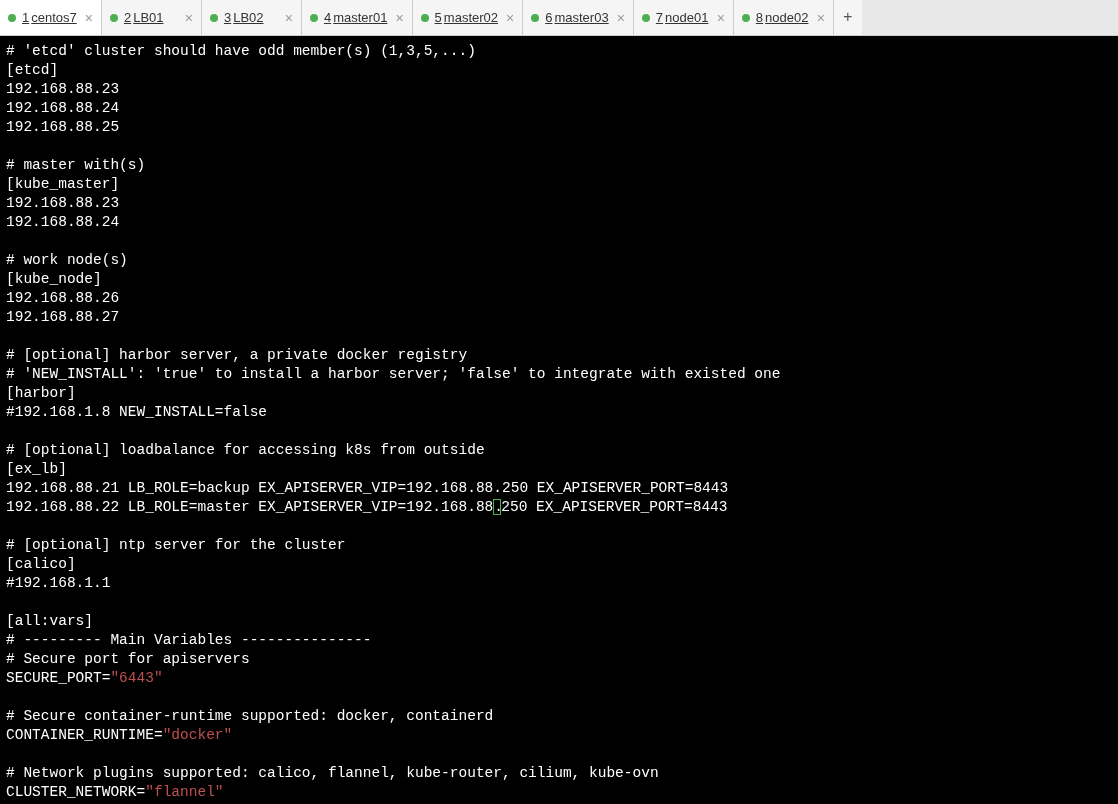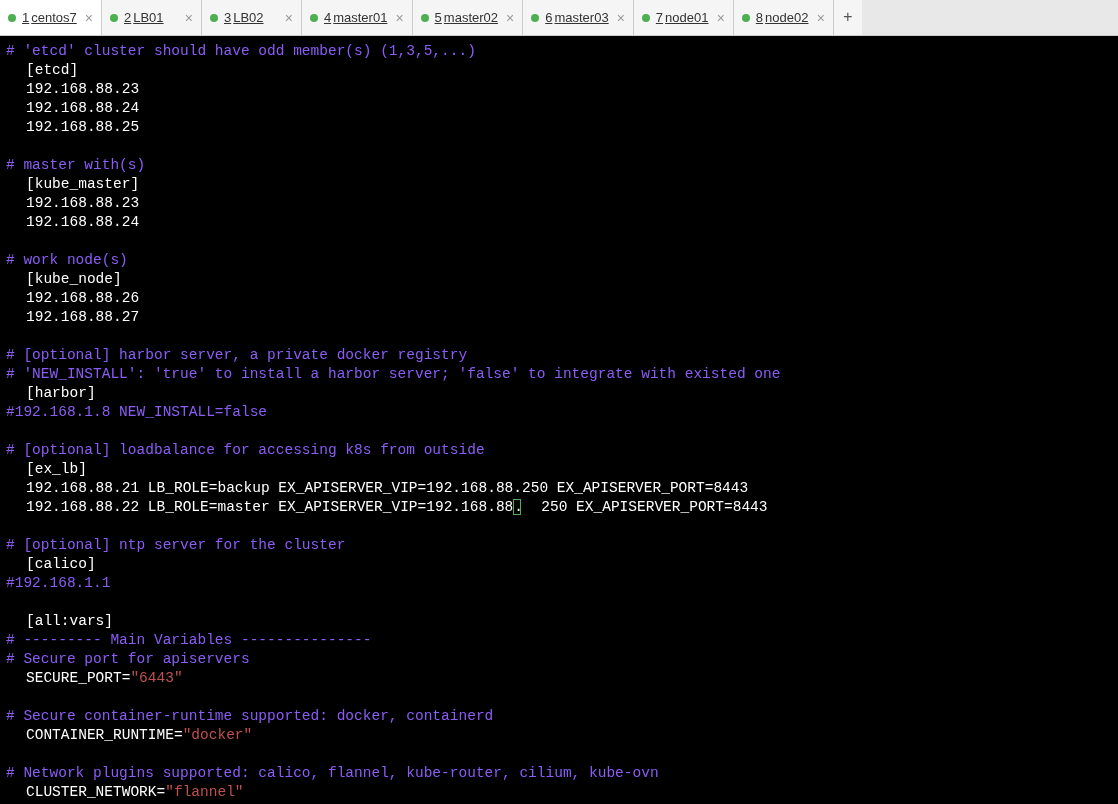--- a/index.html
+++ b/index.html
@@ -68,22 +68,22 @@
     background: #f5f5f5;
   }
   .terminal {
     padding: 6px 6px;
     line-height: 19px;
     white-space: pre;
     background: #000;
     font-family: "Consolas", "Monaco", "Courier New", monospace;
     font-size: 14.5px;
   }
-  .comment { color: #8b5cf6; }
-  .plain { color: #ffffff; margin-left: 20px; }
+  .comment { color: #ffffff; }
+  .plain { color: #ffffff; }
   .str { color: #c05050; }
   .cursor {
     display: inline-block;
     border: 1px solid #4caf50;
     width: 8px;
     height: 16px;
     vertical-align: text-bottom;
     position: relative;
   }
 </style>

